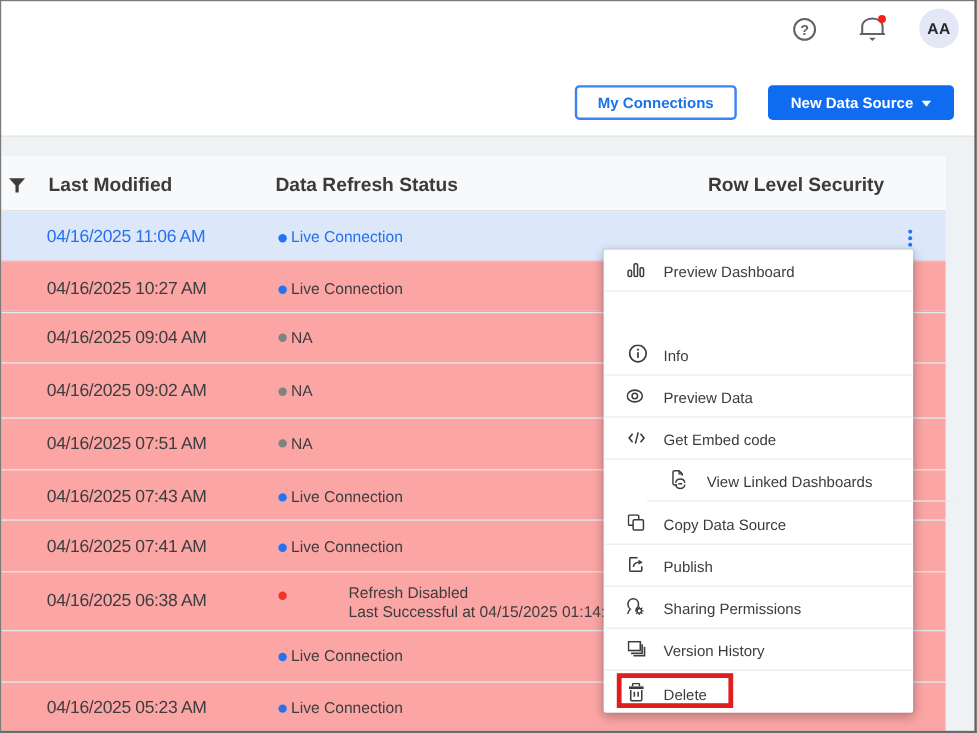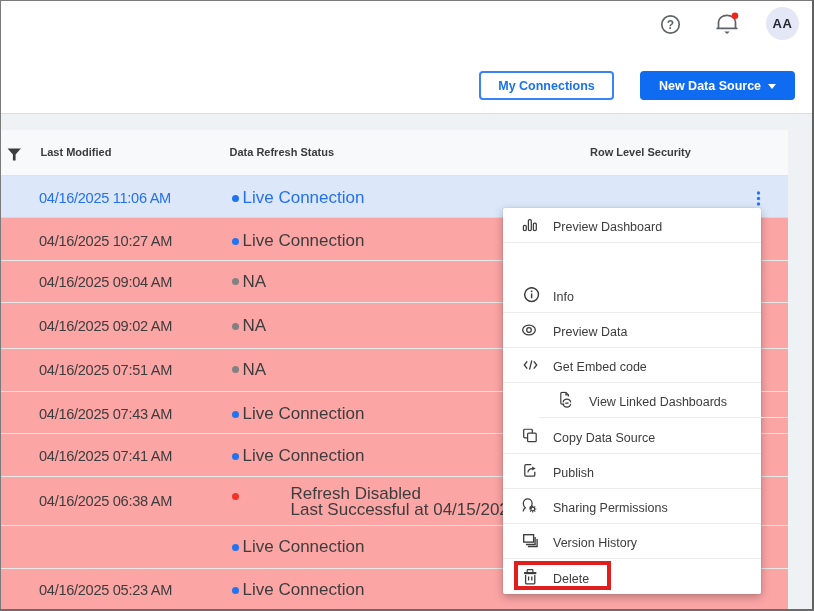--- a/index.html
+++ b/index.html
@@ -8,26 +8,26 @@
 
 .b-top{left:0;top:0;width:814px;height:1px;background:#7a7a7a;}
 .b-left{left:0;top:0;width:1px;height:611px;background:#7a7a7a;}
 .b-right{left:812px;top:0;width:2px;height:611px;background:#606060;}
 .b-bottom{left:0;top:609px;width:814px;height:2px;background:#6b6b6b;}
 
 .topline{left:1px;top:113px;width:811px;height:1px;background:#dcdcdc;}
 .page{left:1px;top:114px;width:811px;height:495px;background:#eff2f5;}
 .card{position:absolute;left:0;top:16px;width:787px;height:479px;background:#fff;}
 .thead{position:absolute;left:0;top:0;width:787px;height:46px;background:#f8f9fa;border-bottom:1px solid #e2e2e2;box-sizing:border-box;}
-.th{position:absolute;font-size:11px;font-weight:bold;color:#3b3b3b;top:16px;}
+.th{position:absolute;font-size:16px;font-weight:bold;color:#3b3b3b;top:16px;}
 .row{position:absolute;left:0;width:787px;background:#fca5a5;}
 .sep{position:absolute;left:0;width:787px;height:1px;background:#e8e8e8;}
 .row .date{position:absolute;left:38px;font-size:14.6px;letter-spacing:-0.3px;color:#3d3d3d;line-height:16px;}
 .dot{position:absolute;width:7px;height:7px;border-radius:50%;}
-.st{position:absolute;left:241.5px;font-size:17px;color:#3d3d3d;line-height:16px;}
+.st{position:absolute;left:241.5px;font-size:13px;color:#3d3d3d;line-height:16px;}
 .bluetxt{color:#2470f0 !important;}
 
 .btn1{left:479px;top:71px;width:135px;height:29px;border:2px solid #3b82f6;border-radius:4px;box-sizing:border-box;color:#1a73e8;font-size:12.5px;font-weight:bold;display:flex;align-items:center;justify-content:center;background:#fff;}
 .btn2{left:640px;top:71px;width:155px;height:29px;border-radius:4px;box-sizing:border-box;color:#fff;font-size:12.5px;font-weight:bold;display:flex;align-items:center;justify-content:center;background:#0f6bf0;}
 .caret{display:inline-block;width:0;height:0;border-left:4px solid transparent;border-right:4px solid transparent;border-top:5px solid #fff;margin-left:7px;position:relative;top:1px;}
 
 .avatar{left:766px;top:7px;width:33px;height:33px;border-radius:50%;background:#e4e7f5;color:#24292f;font-size:13px;font-weight:bold;display:flex;align-items:center;justify-content:center;letter-spacing:.5px;}
 
 .menu{left:503px;top:208px;width:258px;height:386px;background:#fff;border-radius:2px;box-shadow:0 3px 10px rgba(0,0,0,.28),0 0 2px rgba(0,0,0,.12);}
 .mi{position:absolute;left:0;width:258px;height:35px;border-bottom:1px solid #ececec;box-sizing:border-box;}

